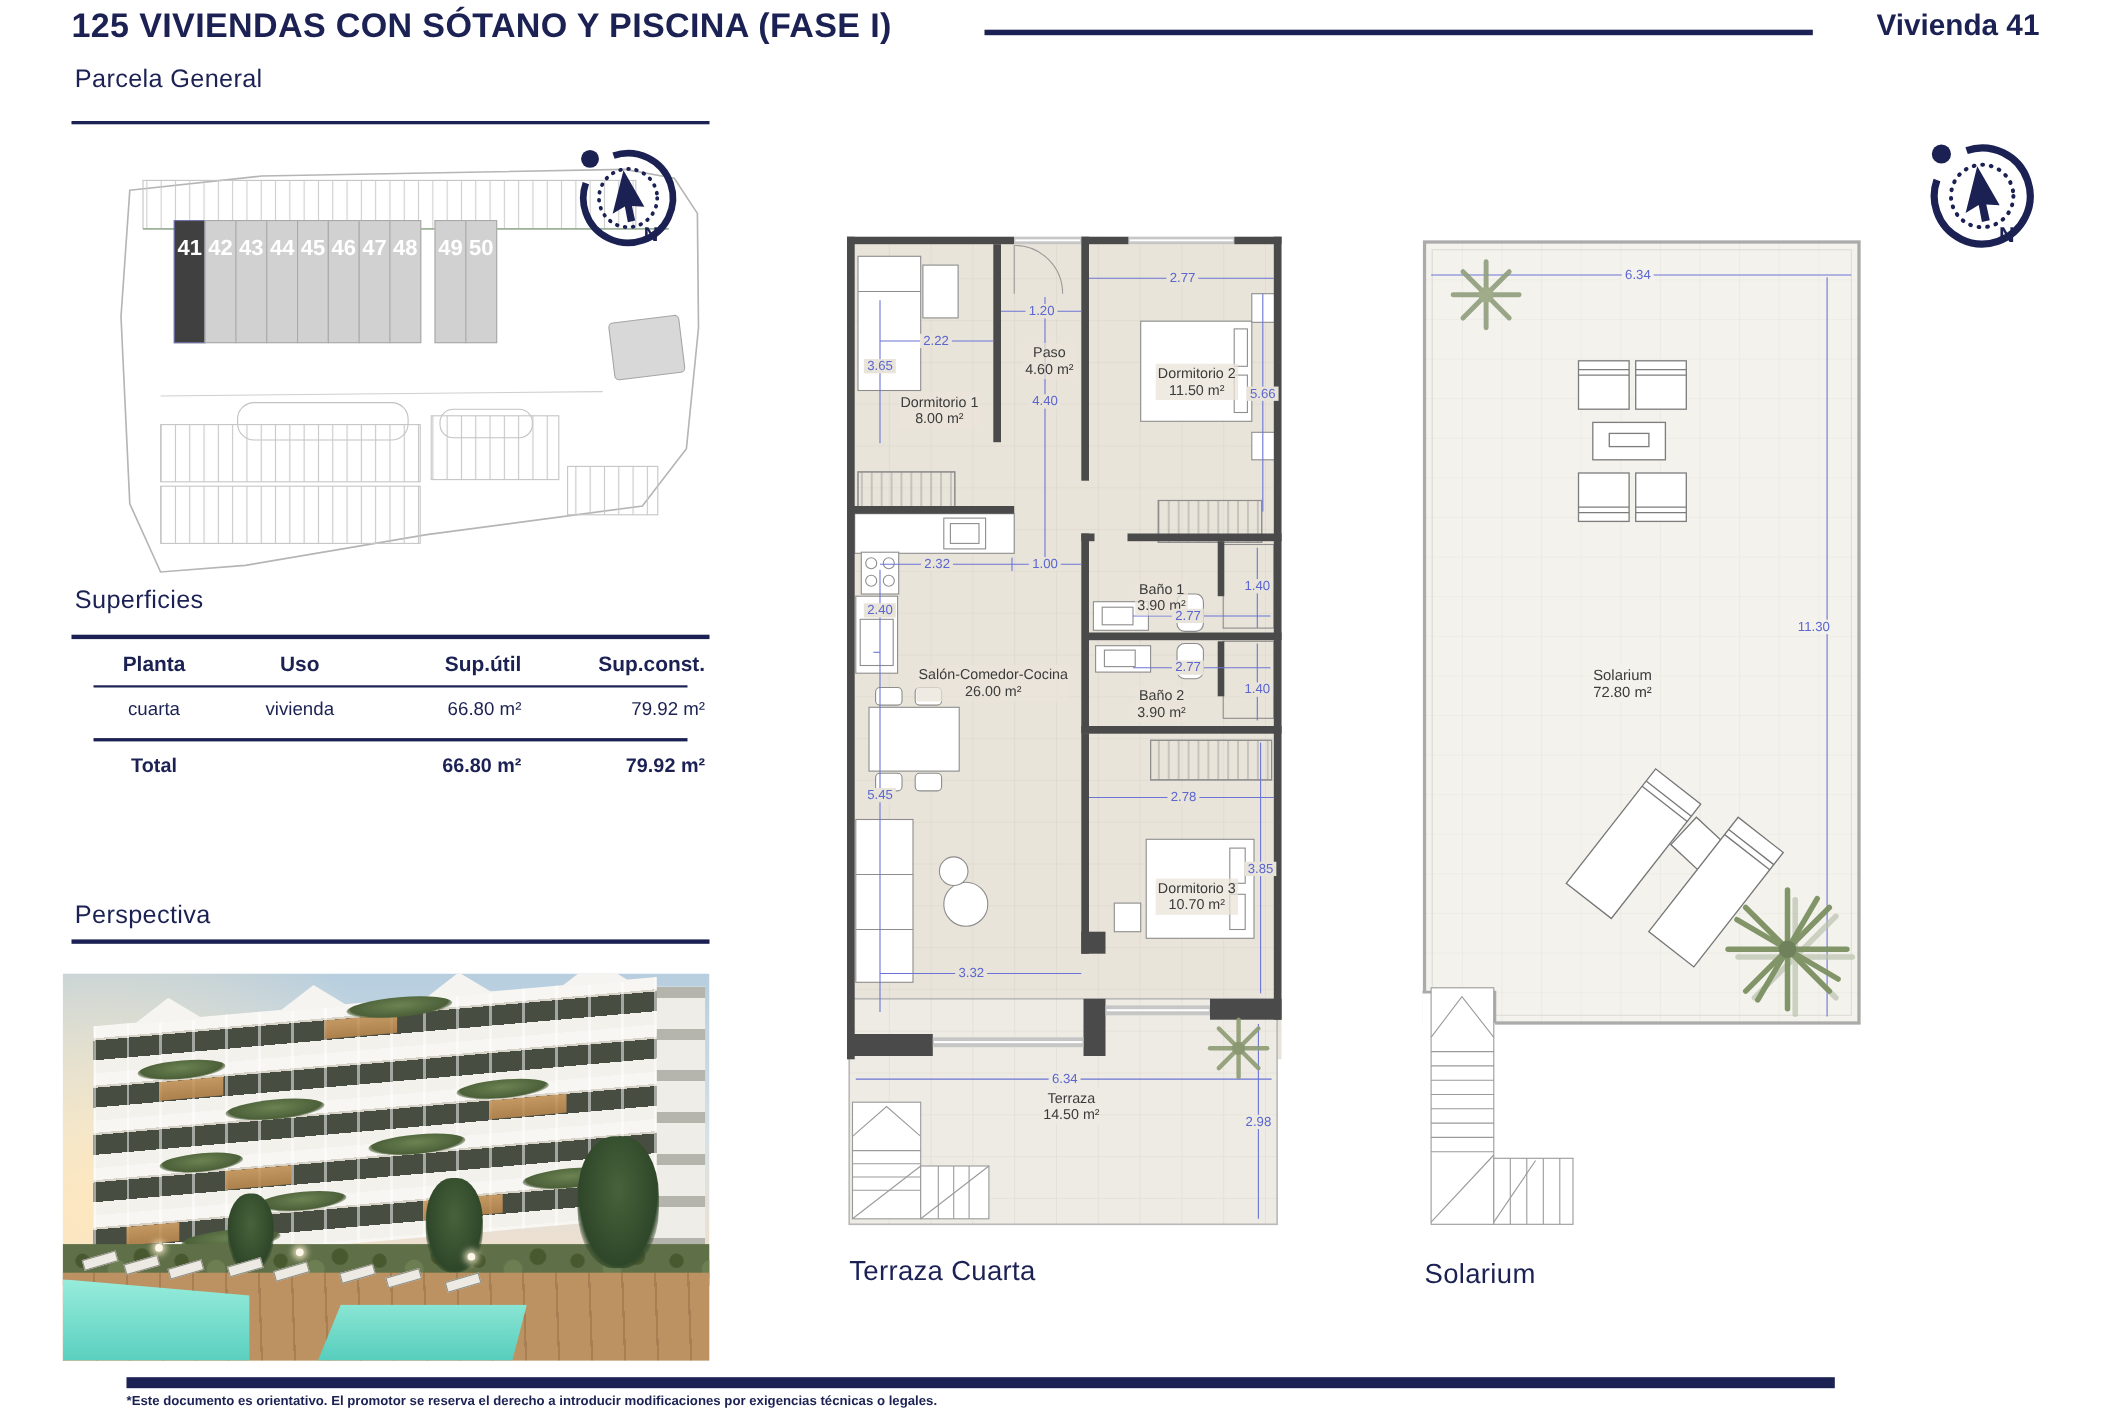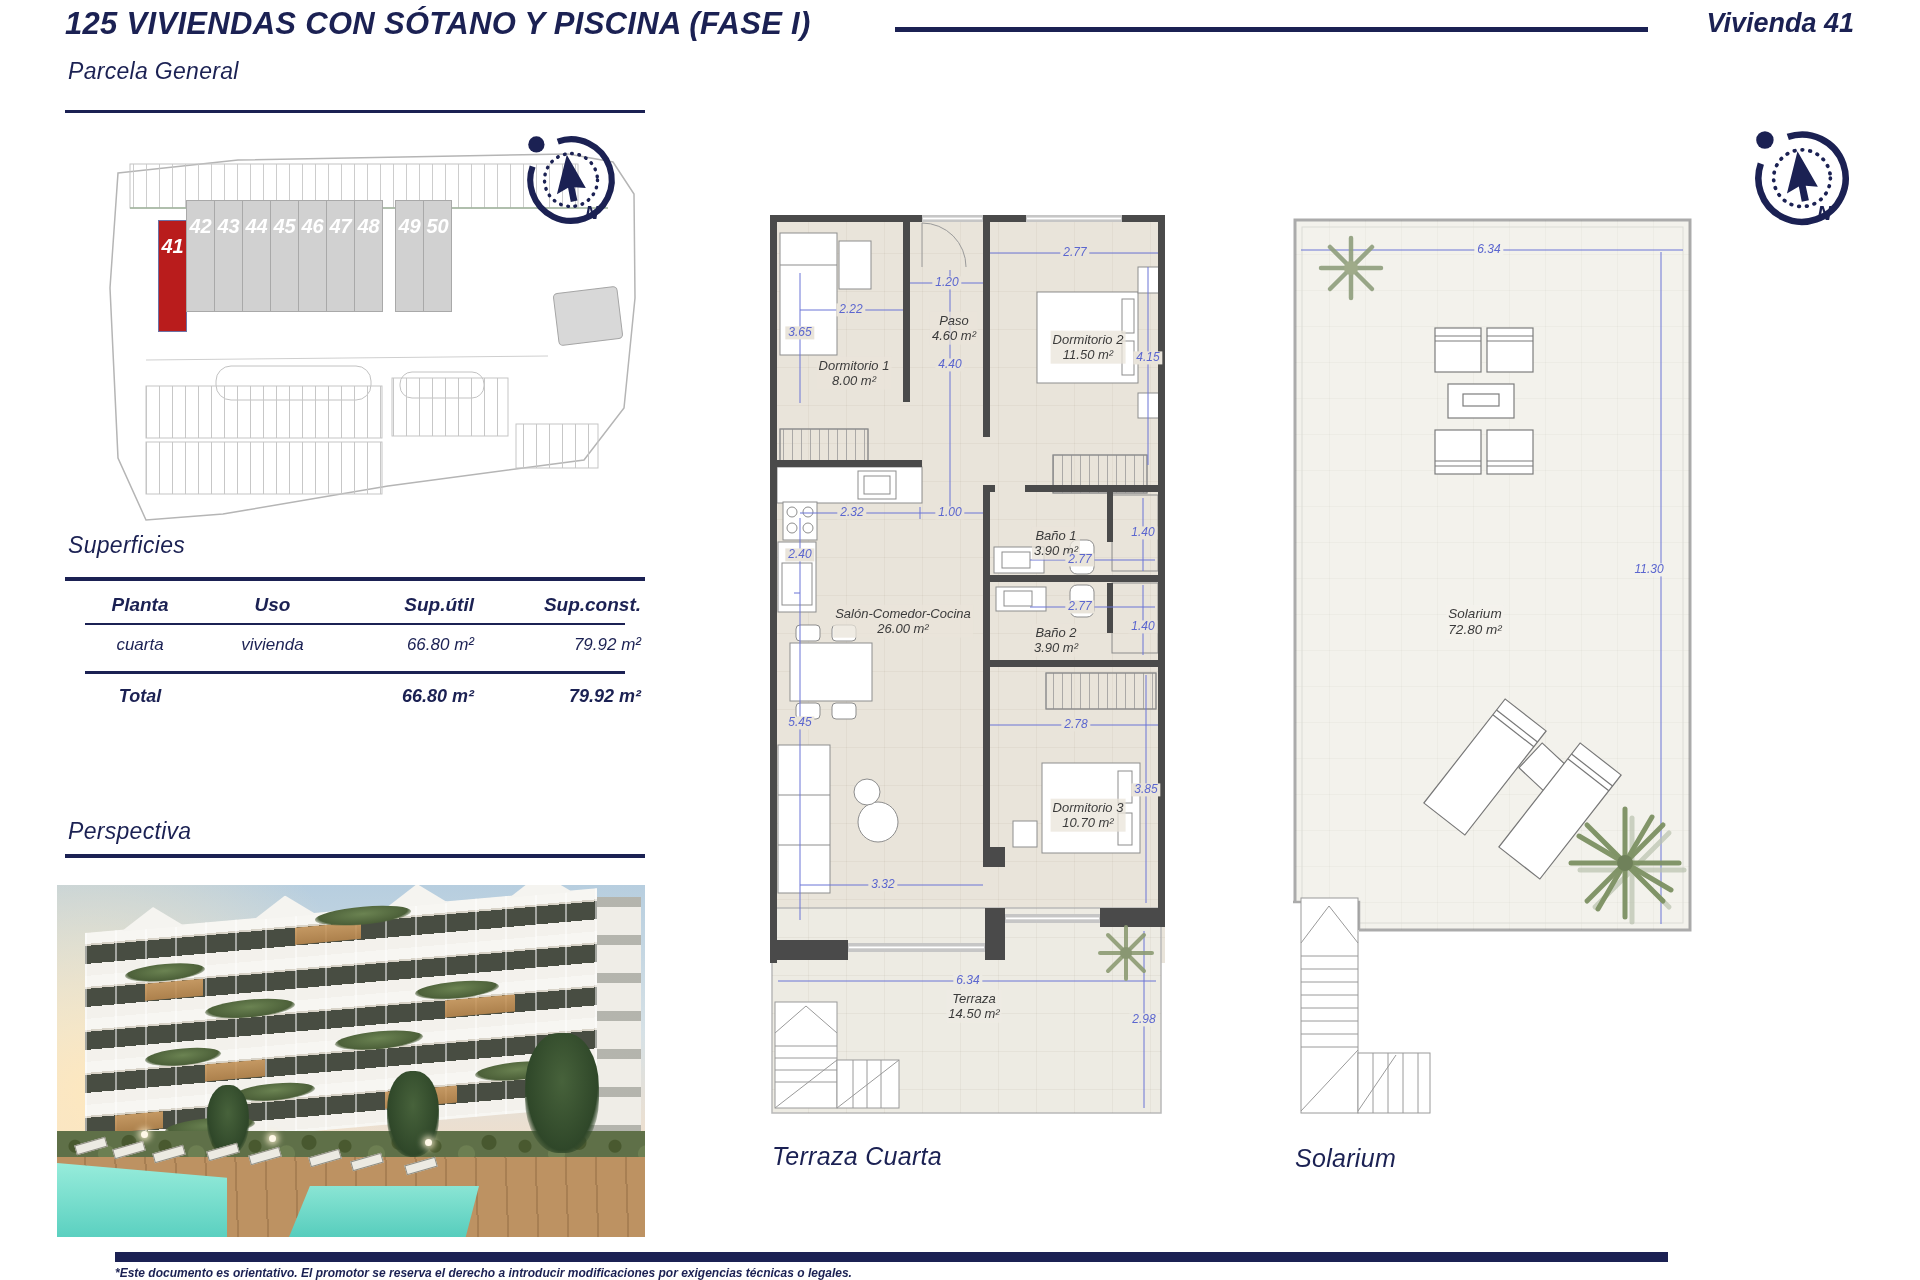--- a/index.html
+++ b/index.html
@@ -1,35 +1,35 @@
 <!DOCTYPE html>
 <html><head>
 <meta charset="utf-8">
 <style>
   html,body{margin:0;padding:0;background:#fff;}
   .page{position:relative;width:1920px;height:1280px;background:#fff;overflow:hidden;
-        font-family:"Liberation Sans",sans-serif;color:#1b2153;font-style:italic;}
+        font-family:"Liberation Sans",sans-serif;color:#1b2153;}
   .abs{position:absolute;}
   .bar{position:absolute;background:#1b2153;}
   .h-title{font-size:31px;font-weight:bold;letter-spacing:.3px;white-space:nowrap;}
   .h-unit{font-size:27px;font-weight:bold;white-space:nowrap;}
   .sect{font-size:23px;letter-spacing:.3px;white-space:nowrap;}
   .caption{font-size:25px;letter-spacing:.3px;white-space:nowrap;}
   
   .tbl{position:absolute;left:65px;top:594px;width:578px;font-size:17px;}
   .trow{display:grid;grid-template-columns:150px 115px 150px 163px;align-items:center;}
   .trow .c0{text-align:center;} .trow .c1{text-align:center;}
   .trow .c2{text-align:right;padding-right:6px;} .trow .c3{text-align:right;padding-right:2px;}
   .thead{font-weight:bold;font-size:19px;}
   .total{font-weight:bold;font-size:18px;}
   
   .units{position:absolute;left:158px;top:200px;display:flex;}
   .unit{width:29px;height:112px;background:#d1d1d1;border:1px solid #a9a9a9;box-sizing:border-box;
         color:#fff;font-weight:bold;font-size:20px;text-align:center;padding-top:14px;margin-right:-1px;}
-  .unit.sel{background:#b91c1c;border-color:#6d71a5;margin-top:20px;}
+  .unit.sel{background:#404040;border-color:#6d71a5;}
   .ugap{width:13px;}
   
   .room{position:absolute;transform:translate(-50%,-50%);text-align:center;font-size:13px;
         color:#3b3b3b;line-height:1.18;white-space:nowrap;background:rgba(233,228,218,.75);padding:1px 2px;}
   .room.on-terraza{background:rgba(237,235,227,.8);}
   .room.on-sol{background:rgba(243,242,236,.85);font-size:13.5px;}
   .dim{position:absolute;transform:translate(-50%,-50%);font-size:12px;color:#5b66cf;
        background:#e9e4da;padding:0 3px;line-height:1.1;white-space:nowrap;}
   .dim.on-terraza{background:#edebe3;}
   .dim.on-sol{background:#f3f2ec;}
@@ -399,21 +399,21 @@
     <div class="room on-terraza" style="left:204px;top:791px;">
       <span style="display:block;">Terraza</span>
       <span style="display:block;">14.50 m²</span>
     </div>
 
     <div class="dim" style="left:30px;top:118px;">3.65</div>
     <div class="dim" style="left:81px;top:95px;">2.22</div>
     <div class="dim" style="left:177px;top:68px;text-align:right;">1.20</div>
     <div class="dim" style="left:180px;top:150px;">4.40</div>
     <div class="dim" style="left:305px;top:38px;">2.77</div>
-    <div class="dim" style="left:378px;top:143px;">4.15</div>
+    <div class="dim" style="left:378px;top:143px;">5.66</div>
     <div class="dim" style="left:82px;top:298px;">2.32</div>
     <div class="dim" style="left:180px;top:298px;text-align:center;">1.00</div>
     <div class="dim" style="left:30px;top:340px;">2.40</div>
     <div class="dim" style="left:373px;top:318px;">1.40</div>
     <div class="dim" style="left:310px;top:345px;">2.77</div>
     <div class="dim" style="left:310px;top:392px;">2.77</div>
     <div class="dim" style="left:373px;top:412px;">1.40</div>
     <div class="dim" style="left:30px;top:508px;">5.45</div>
     <div class="dim" style="left:306px;top:510px;">2.78</div>
     <div class="dim" style="left:376px;top:575px;">3.85</div>

